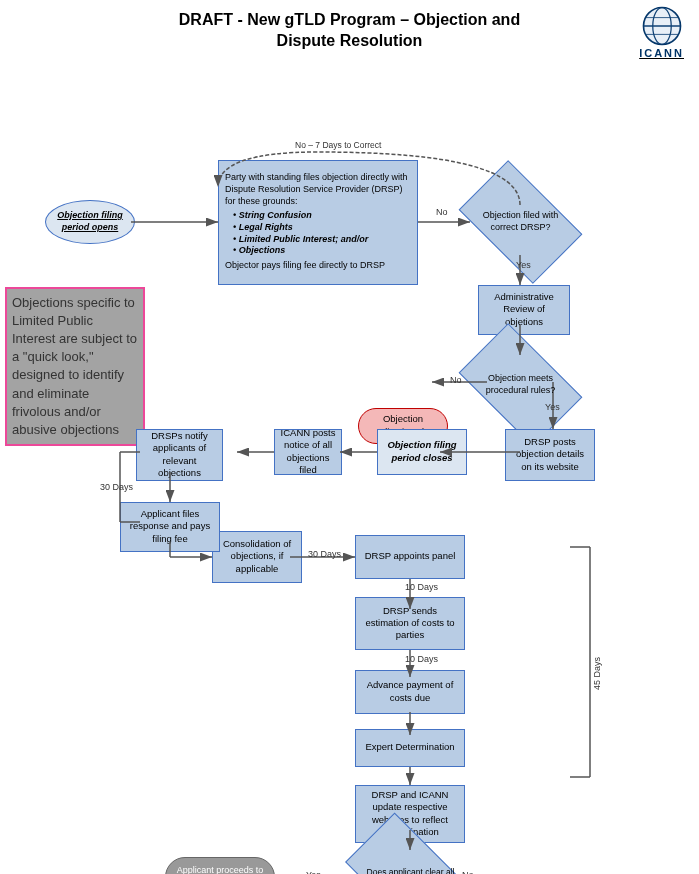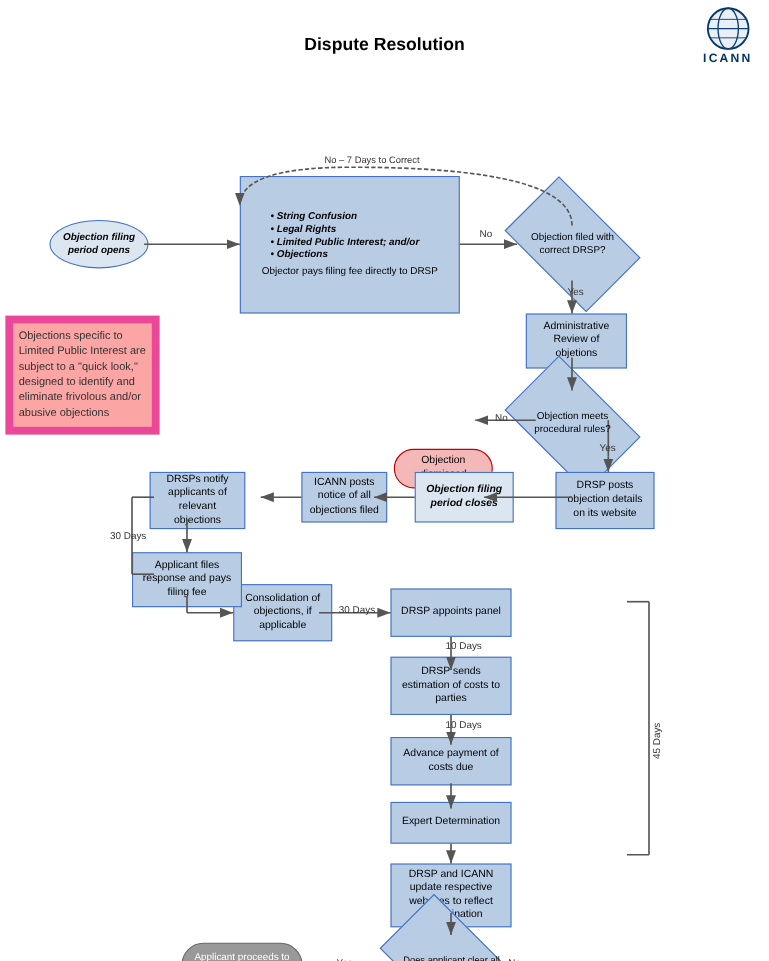--- a/index.html
+++ b/index.html
@@ -36,20 +36,21 @@
       color: #000;
       line-height: 1.3;
     }
     .icann-logo {
       position: absolute;
       right: 15px;
       top: 5px;
       display: flex;
       flex-direction: column;
       align-items: center;
+      text-decoration: underline;
     }
     .icann-globe {
       width: 42px;
       height: 42px;
     }
     .icann-text {
       font-size: 11px;
       font-weight: bold;
       color: #003366;
       letter-spacing: 2px;
@@ -143,48 +144,49 @@
       font-size: 9px;
       color: #333;
       z-index: 5;
     }
 
     
     .oval {
       border-radius: 50%;
       background: #dce6f1;
       border: 1.5px solid #4472c4;
+      text-decoration: underline;
     }
 
     
     .note-box {
       position: absolute;
-      background: #fca5a5;
-      border: 7px solid #ec4899;
-      font-size: 10px;
+      background: #a3a3a3;
+      border: 2px solid #ec4899;
+      font-size: 13px;
       padding: 5px;
       line-height: 1.4;
       color: #333;
     }
 
     
     .dashed-line-label {
       position: absolute;
       font-size: 8.5px;
       color: #333;
     }
   </style>
 </head>
 <body>
 
 <div class="page-container">
 
   <div class="header">
     <div class="header-title">
-      <br>
+      <span>DRAFT - New gTLD Program – Objection and</span><br>
       <span>Dispute Resolution</span>
     </div>
     <div class="icann-logo">
       <svg class="icann-globe" viewBox="0 0 50 50">
         <circle cx="25" cy="25" r="22" fill="none" stroke="#003366" stroke-width="2"></circle>
         <ellipse cx="25" cy="25" rx="11" ry="22" fill="none" stroke="#003366" stroke-width="1.5"></ellipse>
         <line x1="3" y1="25" x2="47" y2="25" stroke="#003366" stroke-width="1.5"></line>
         <line x1="6" y1="15" x2="44" y2="15" stroke="#003366" stroke-width="1"></line>
         <line x1="6" y1="35" x2="44" y2="35" stroke="#003366" stroke-width="1"></line>
         <circle cx="25" cy="25" r="22" fill="rgba(100,150,200,0.15)"></circle>
@@ -270,20 +272,21 @@
       <span>No – 7 Days to Correct</span>
     </div>
 
     <div class="box oval" style="left:45px; top:143px; width:90px; height:44px; font-style:italic; font-weight:bold; font-size:9px;">
       <span>Objection filing
 period opens</span>
     </div>
 
     <div class="box box-blue" style="left:218px; top:103px; width:200px; height:125px; font-size:9px; text-align:left; padding:6px;">
       <div>
+        <div style="margin-bottom:3px;">Party with standing files objection directly with Dispute Resolution Service Provider (DRSP) for these grounds:</div>
         <div style="margin-left:8px;"><span style="font-weight:bold; font-style:italic;">• String Confusion</span></div>
         <div style="margin-left:8px;"><span style="font-weight:bold; font-style:italic;">• Legal Rights</span></div>
         <div style="margin-left:8px;"><span style="font-weight:bold; font-style:italic;">• Limited Public Interest; and/or</span></div>
         <div style="margin-left:8px;"><span style="font-weight:bold; font-style:italic;">• Objections</span></div>
         <div style="margin-top:3px;">Objector pays filing fee directly to DRSP</div>
       </div>
     </div>
 
     <div class="diamond-container" style="left:468px; top:130px; width:105px; height:70px;">
       <div class="diamond"></div>
@@ -328,21 +331,21 @@
       <span>DRSP posts
 objection details
 on its website</span>
     </div>
 
     <div class="box box-italic-blue" style="left:377px; top:372px; width:90px; height:46px; font-style:italic; font-weight:bold;">
       <span>Objection filing
 period closes</span>
     </div>
 
-    <div class="box box-blue" style="left:274px; top:372px; width:78px; height:46px;">
+    <div class="box box-blue" style="left:274px; top:372px; width:68px; height:46px;">
       <span>ICANN posts
 notice of all
 objections filed</span>
     </div>
 
     <div class="box box-blue" style="left:136px; top:372px; width:87px; height:52px;">
       <span>DRSPs notify
 applicants of
 relevant
 objections</span>

